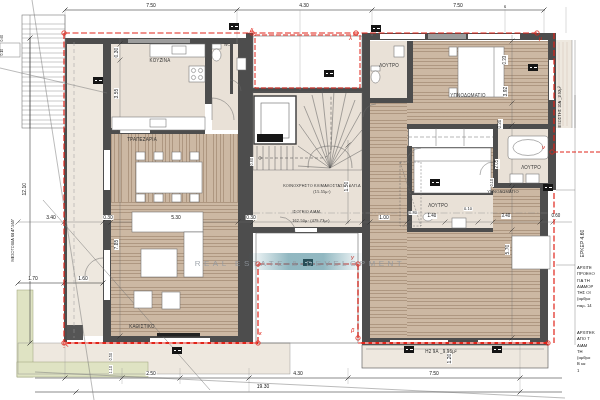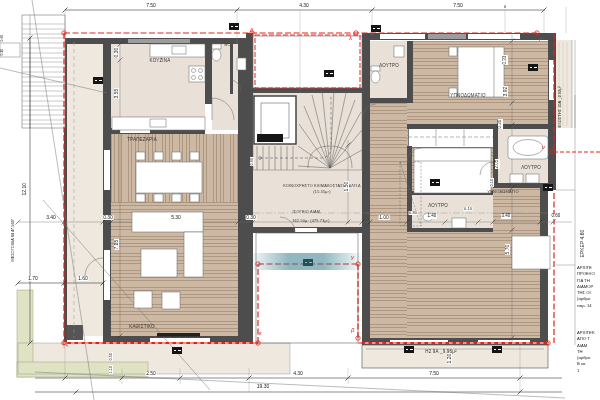--- a/index.html
+++ b/index.html
@@ -431,14 +431,15 @@
     <span>ΑΡΧΙΤΕΚ</span>
       <span>ΑΠΟ Τ</span>
       <span>ΔΙΑΜ</span>
     <span>ΤΗ</span>
       <span>(αρθρο</span>
       <span>Β κα</span>
     <span>1</span>
   </div>
 
   <div class="wm-band"></div>
+  <div class="wm-tag">REAL ESTATE &amp; DEVELOPMENT</div>
 
 </div>
 
 </body></html>

